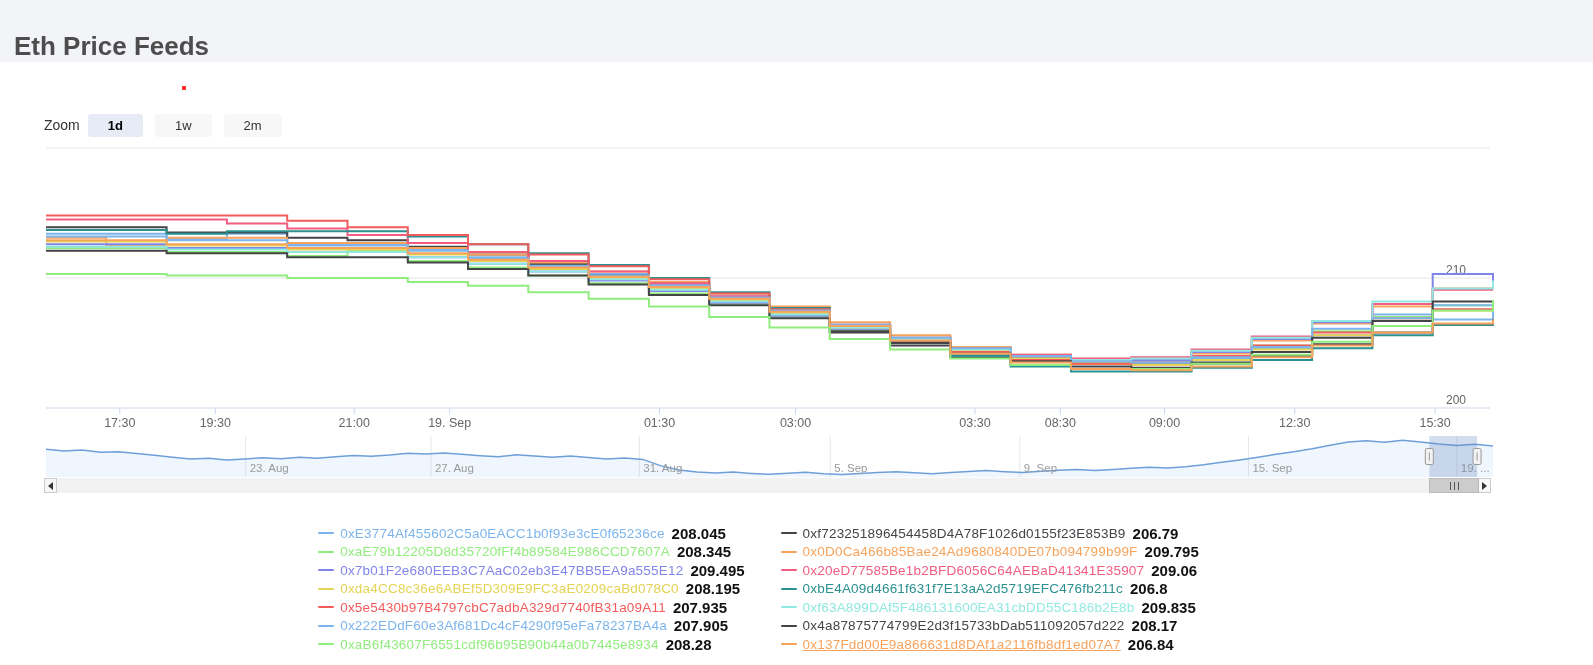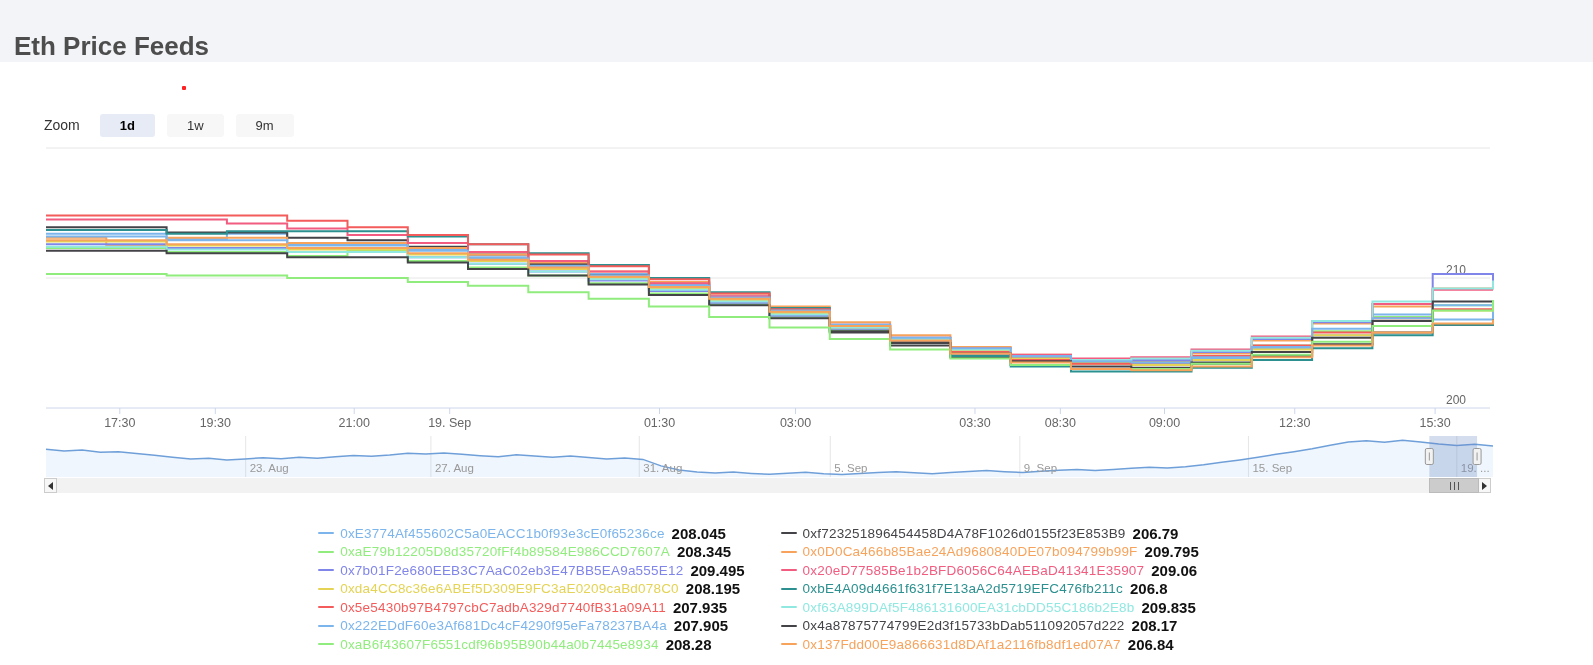--- a/index.html
+++ b/index.html
@@ -5,21 +5,21 @@
   html,body{margin:0;padding:0;}
   body{
     width:1593px;height:665px;position:relative;overflow:hidden;
     background:#ffffff;font-family:"Liberation Sans",sans-serif;
   }
   .header{position:absolute;left:0;top:0;width:1593px;height:62px;background:#f3f4f7;}
   .page-title{position:absolute;left:14px;top:2px;font-size:26px;font-weight:bold;color:#4d4d4d;margin-top:29px;}
   .card{position:absolute;left:0;top:62px;width:1593px;height:603px;background:#ffffff;}
   .red-dot{position:absolute;left:182px;top:86px;width:4px;height:4px;background:#f22;border-radius:1px;}
   .zoom-row{position:absolute;left:44px;top:112px;height:26px;display:flex;align-items:center;}
-  .zoom-label{font-size:14px;color:#333;margin-right:20px;}
+  .zoom-label{font-size:14px;color:#333;margin-right:8px;}
   .zoom-btn{
     display:inline-block;padding:4px 20px;margin-right:12px;font-size:13px;color:#333;
     background:#f7f7f7;border-radius:3px;cursor:pointer;border:none;font-family:inherit;
   }
   .zoom-btn.selected{background:#e6ebf5;color:#000;font-weight:bold;}
   #chart-svg{position:absolute;left:0;top:0;width:1593px;height:665px;}
   
   .scrollbar{position:absolute;left:44px;top:478px;width:1447px;height:15px;}
   .sb-track{position:absolute;left:13px;right:13px;top:0;height:15px;background:#f2f2f2;border:1px solid #f2f2f2;box-sizing:border-box;}
   .sb-btn{position:absolute;top:0;width:13px;height:15px;background:#f7f7f7;border:1px solid #cccccc;box-sizing:border-box;
@@ -45,21 +45,21 @@
 
 <div class="header"></div>
 <div class="page-title">Eth Price Feeds</div>
 <div class="card"></div>
 <div class="red-dot"></div>
 
 <div class="zoom-row">
   <span class="zoom-label">Zoom</span>
   <button class="zoom-btn selected">1d</button>
   <button class="zoom-btn">1w</button>
-  <button class="zoom-btn">9m</button>
+  <button class="zoom-btn">2m</button>
 </div>
 
 <svg id="chart-svg" xmlns="http://www.w3.org/2000/svg">
     <line x1="46" y1="148" x2="1490" y2="148" stroke="#e6e6e6" stroke-width="1"></line>
     <line x1="46" y1="278" x2="1490" y2="278" stroke="#e6e6e6" stroke-width="1"></line>
     <line x1="46" y1="408" x2="1490" y2="408" stroke="#ccd6eb" stroke-width="1"></line>
     <text x="1466" y="274" text-anchor="end" font-size="12" fill="#666666">210</text>
     <text x="1466" y="404" text-anchor="end" font-size="12" fill="#666666">200</text>
     <line x1="119.797" y1="408" x2="119.797" y2="414" stroke="#ccd6eb"></line>
     <text x="119.797" y="427" text-anchor="middle" font-size="12.5" fill="#666666">17:30</text>
@@ -194,16 +194,16 @@
       <span class="legend-addr" style="color: rgb(67, 67, 72);">0x4a87875774799E2d3f15733bDab511092057d222</span>
       <span class="legend-val">208.17</span>
     </div>
     <div class="legend-item">
       <span class="legend-swatch" style="background: rgb(144, 237, 125);"></span>
       <span class="legend-addr" style="color: rgb(144, 237, 125);">0xaB6f43607F6551cdf96b95B90b44a0b7445e8934</span>
       <span class="legend-val">208.28</span>
     </div>
     <div class="legend-item">
       <span class="legend-swatch" style="background: rgb(247, 163, 92);"></span>
-      <span class="legend-addr" style="color: rgb(247, 163, 92);">0x137Fdd00E9a866631d8DAf1a2116fb8df1ed07A7</span>
+      <span class="legend-addr" style="color: rgb(247, 163, 92); text-decoration: underline;">0x137Fdd00E9a866631d8DAf1a2116fb8df1ed07A7</span>
       <span class="legend-val">206.84</span>
     </div>
   </div>
 
 </body></html>

